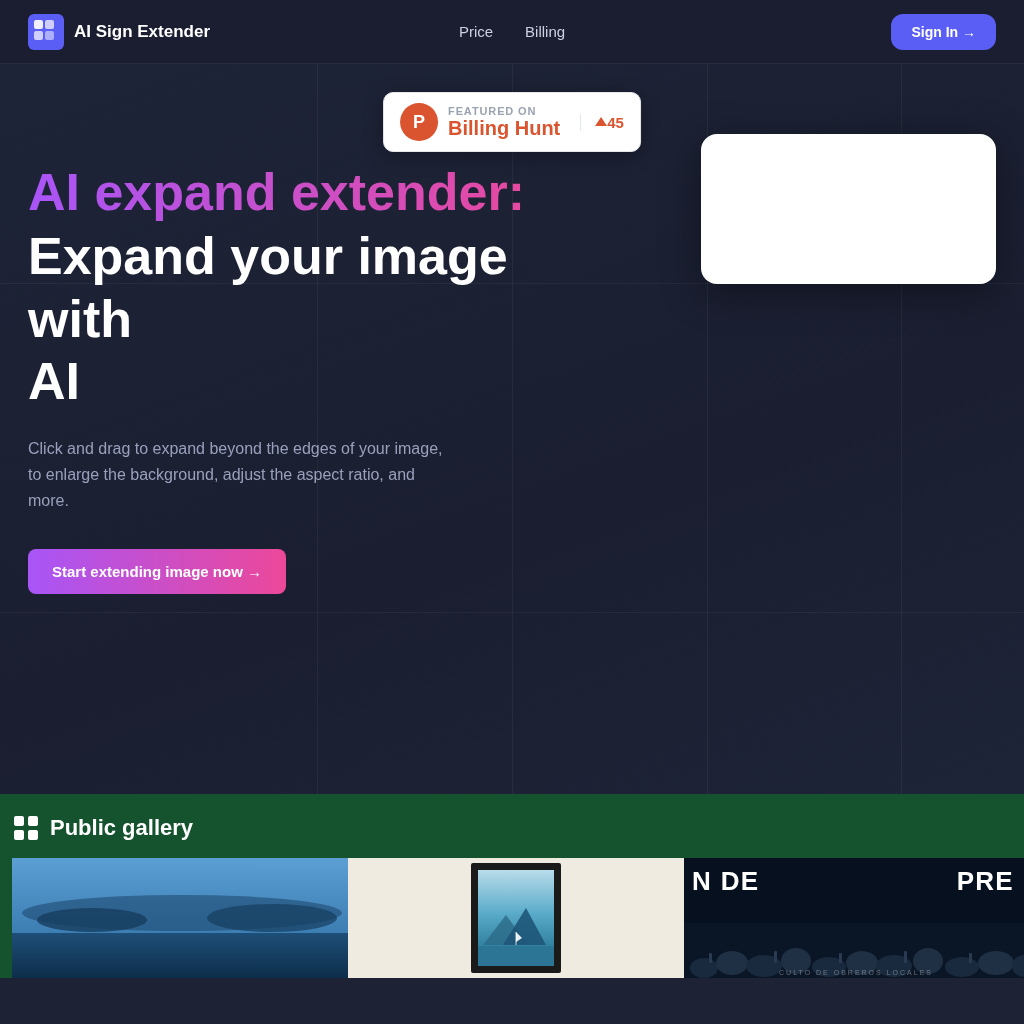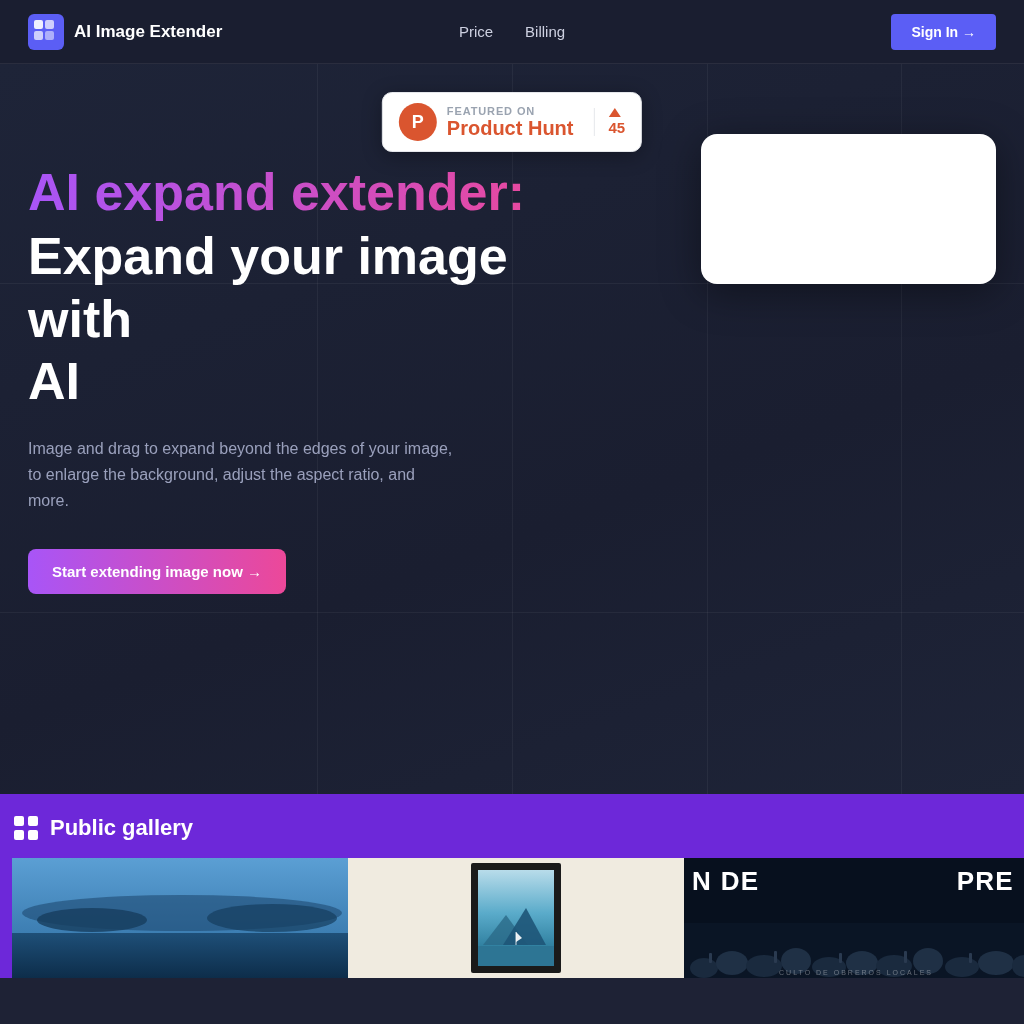--- a/index.html
+++ b/index.html
@@ -48,21 +48,21 @@
     }
     .nav-link {
       font-size: 15px;
       color: #cdd0e0;
       cursor: pointer;
     }
     .btn-signin {
       background: #5b5ef5;
       color: #fff;
       border: none;
-      border-radius: 4px;
+      border-radius: 12px;
       padding: 10px 20px;
       font-size: 14px;
       font-weight: 600;
       cursor: pointer;
       display: flex;
       align-items: center;
       gap: 6px;
     }
 
     
@@ -188,21 +188,22 @@
       letter-spacing: 0.08em;
       font-weight: 600;
     }
     .ph-name {
       font-size: 20px;
       font-weight: 700;
       color: #da552f;
     }
     .ph-vote {
       display: flex;
-      flex-direction: column;
+      flex-direction: row;
+      align-items: center;
       margin-left: 10px;
       border-left: 1px solid #e5e7eb;
       padding-left: 14px;
     }
     .ph-vote-arrow {
       width: 0; height: 0;
       border-left: 6px solid transparent;
       border-right: 6px solid transparent;
       border-bottom: 9px solid #da552f;
       margin-bottom: 2px;
@@ -222,21 +223,21 @@
       width: 295px;
       height: 150px;
       background: #fff;
       border-radius: 16px;
       box-shadow: 0 8px 40px rgba(0,0,0,0.4);
     }
 
     
     .gallery-section {
       padding: 20px 0 0 12px;
-      background: #6d28d9;
+      background: #14532d;
     }
     .gallery-header {
       display: flex;
       align-items: center;
       gap: 10px;
       margin-bottom: 16px;
     }
     .gallery-icon {
       width: 28px;
       height: 28px;
@@ -292,21 +293,21 @@
 
 <nav class="navbar">
   <div class="nav-logo">
     <svg class="nav-logo-icon" viewBox="0 0 36 36" fill="none" xmlns="http://www.w3.org/2000/svg">
       <rect width="36" height="36" rx="6" fill="#5b5ef5"></rect>
       <rect x="6" y="6" width="9" height="9" rx="2" fill="white" opacity="0.9"></rect>
       <rect x="17" y="6" width="9" height="9" rx="2" fill="white" opacity="0.7"></rect>
       <rect x="6" y="17" width="9" height="9" rx="2" fill="white" opacity="0.7"></rect>
       <rect x="17" y="17" width="9" height="9" rx="2" fill="white" opacity="0.5"></rect>
     </svg>
-    <span class="nav-logo-text">AI Image Extender</span>
+    <span class="nav-logo-text">AI Sign Extender</span>
   </div>
 
   <div class="nav-links">
     <span class="nav-link">Price</span>
     <span class="nav-link">Billing</span>
   </div>
 
   <button class="btn-signin">Sign In →</button>
 </nav>
 
@@ -318,36 +319,36 @@
     <div class="grid-line-v" style="left: 69%"></div>
     <div class="grid-line-v" style="left: 88%"></div>
     <div class="grid-line-h" style="top: 30%"></div>
     <div class="grid-line-h" style="top: 75%"></div>
   </div>
 
   <div class="ph-badge">
     <div class="ph-circle">P</div>
     <div class="ph-text-block">
       <span class="ph-featured-label">FEATURED ON</span>
-      <span class="ph-name">Product Hunt</span>
+      <span class="ph-name">Billing Hunt</span>
     </div>
     <div class="ph-vote">
       <div class="ph-vote-arrow"></div>
       <span class="ph-vote-count">45</span>
     </div>
   </div>
 
   <div class="hero-inner">
     <div class="hero-left">
       <div class="hero-title-colored">AI expand extender:</div>
       <div class="hero-title-white">
         <span>Expand your image with</span><br>
         <span>AI</span>
       </div>
-      <p class="hero-desc">Image and drag to expand beyond the edges of your image, to enlarge the background, adjust the aspect ratio, and more.</p>
+      <p class="hero-desc">Click and drag to expand beyond the edges of your image, to enlarge the background, adjust the aspect ratio, and more.</p>
       <button class="btn-cta">Start extending image now →</button>
     </div>
 
     <div class="hero-right">
       <div class="image-preview-card"></div>
     </div>
   </div>
 </section>
 
 <section class="gallery-section">

